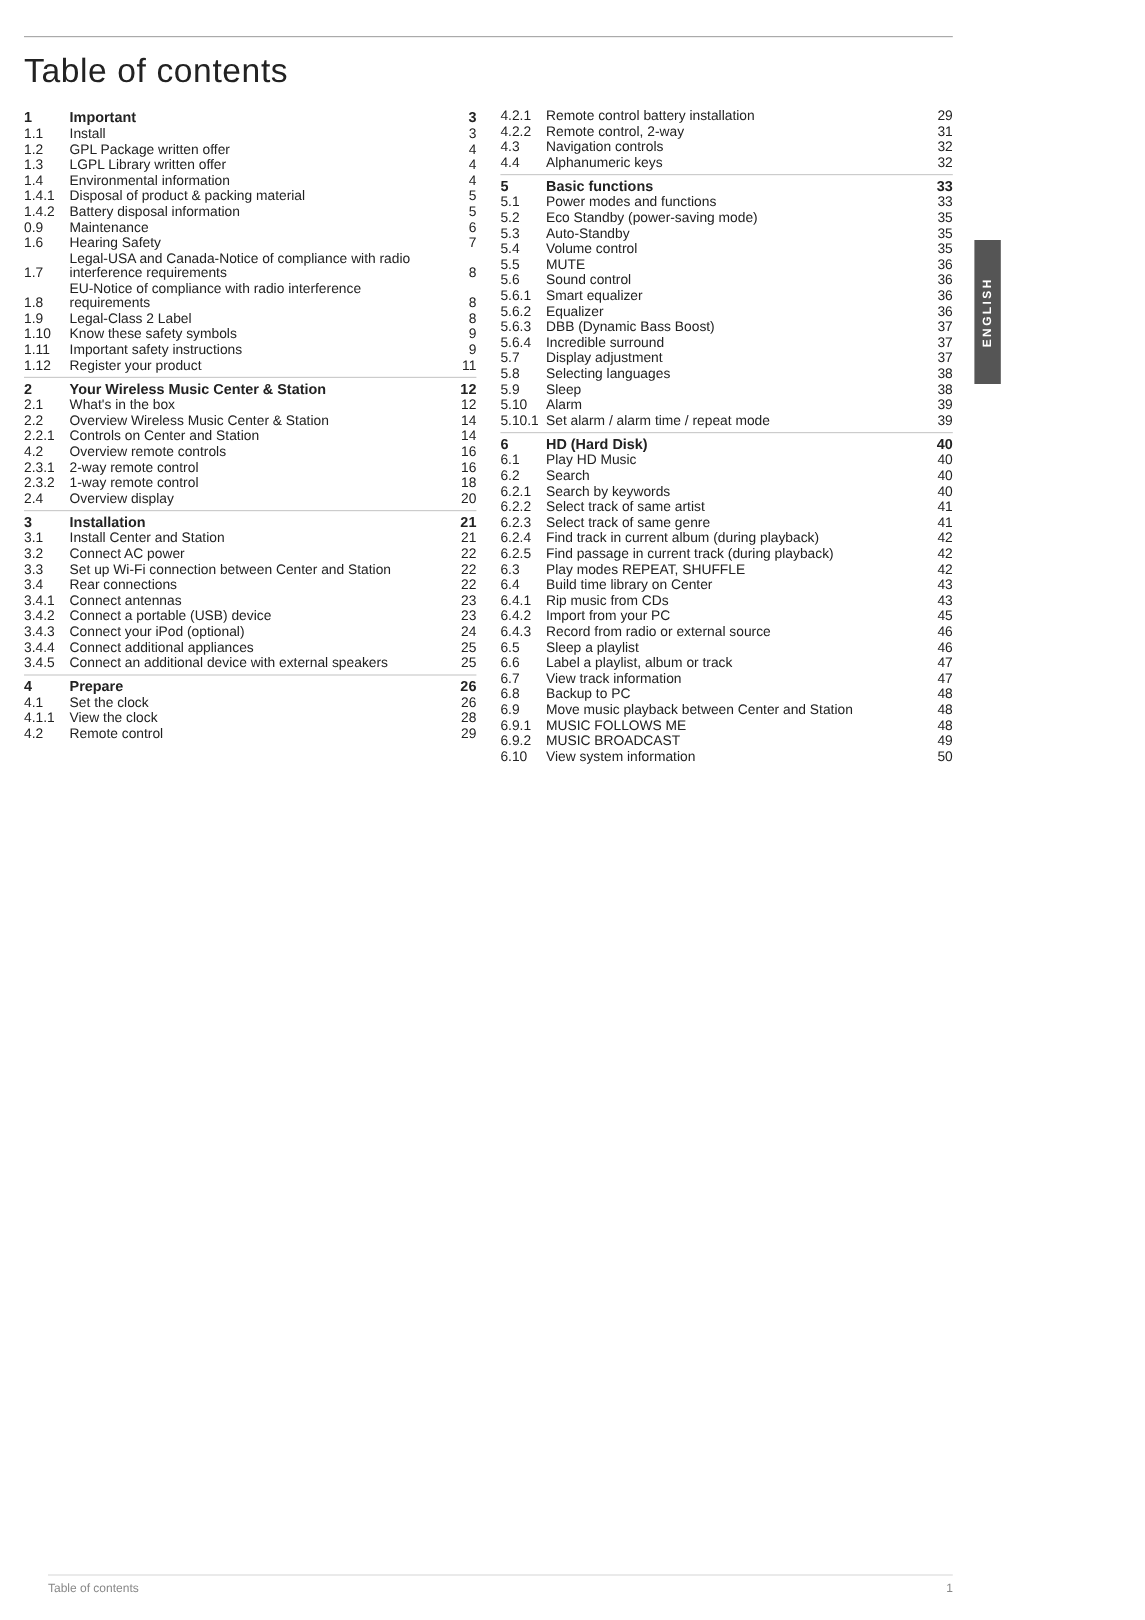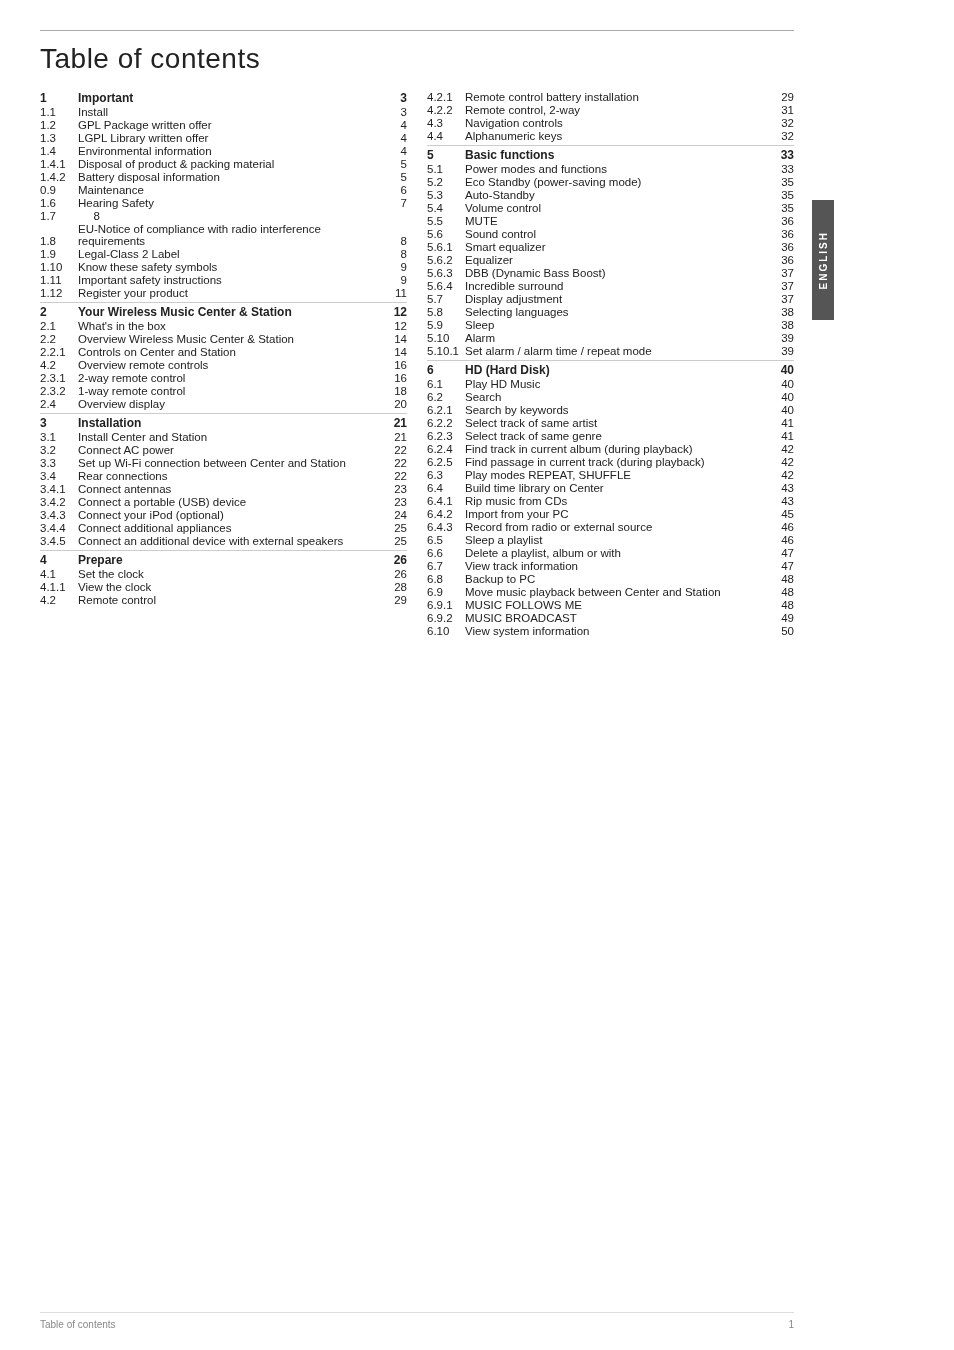--- a/index.html
+++ b/index.html
@@ -10,21 +10,21 @@
       color: #222;
       width: 954px;
       min-height: 1350px;
       position: relative;
     }
 
     .page-container {
       width: 834px;
       min-height: 1350px;
       background: #fff;
-      padding: 30px 40px 30px 40px;
+      padding: 30px 40px 30px 20px;
       position: relative;
     }
 
     
     .top-rule {
       border: none;
       border-top: 1.5px solid #aaa;
       margin-bottom: 12px;
     }
 
@@ -186,20 +186,21 @@
           <span class="toc-label">Maintenance</span>
           <span class="toc-page">6</span>
         </div>
         <div class="toc-section">
           <span class="toc-num">1.6</span>
           <span class="toc-label">Hearing Safety</span>
           <span class="toc-page">7</span>
         </div>
         <div class="toc-section multiline">
           <span class="toc-num">1.7</span>
+          <span class="toc-label">Legal-USA and Canada-Notice of compliance with radio interference requirements</span>
           <span class="toc-page">8</span>
         </div>
         <div class="toc-section multiline">
           <span class="toc-num">1.8</span>
           <span class="toc-label">EU-Notice of compliance with radio interference requirements</span>
           <span class="toc-page">8</span>
         </div>
         <div class="toc-section">
           <span class="toc-num">1.9</span>
           <span class="toc-label">Legal-Class 2 Label</span>
@@ -503,21 +504,21 @@
           <span class="toc-label">Record from radio or external source</span>
           <span class="toc-page">46</span>
         </div>
         <div class="toc-section">
           <span class="toc-num">6.5</span>
           <span class="toc-label">Sleep a playlist</span>
           <span class="toc-page">46</span>
         </div>
         <div class="toc-section">
           <span class="toc-num">6.6</span>
-          <span class="toc-label">Delete a playlist, album or with</span>
+          <span class="toc-label">Label a playlist, album or track</span>
           <span class="toc-page">47</span>
         </div>
         <div class="toc-section">
           <span class="toc-num">6.7</span>
           <span class="toc-label">View track information</span>
           <span class="toc-page">47</span>
         </div>
         <div class="toc-section">
           <span class="toc-num">6.8</span>
           <span class="toc-label">Backup to PC</span>

